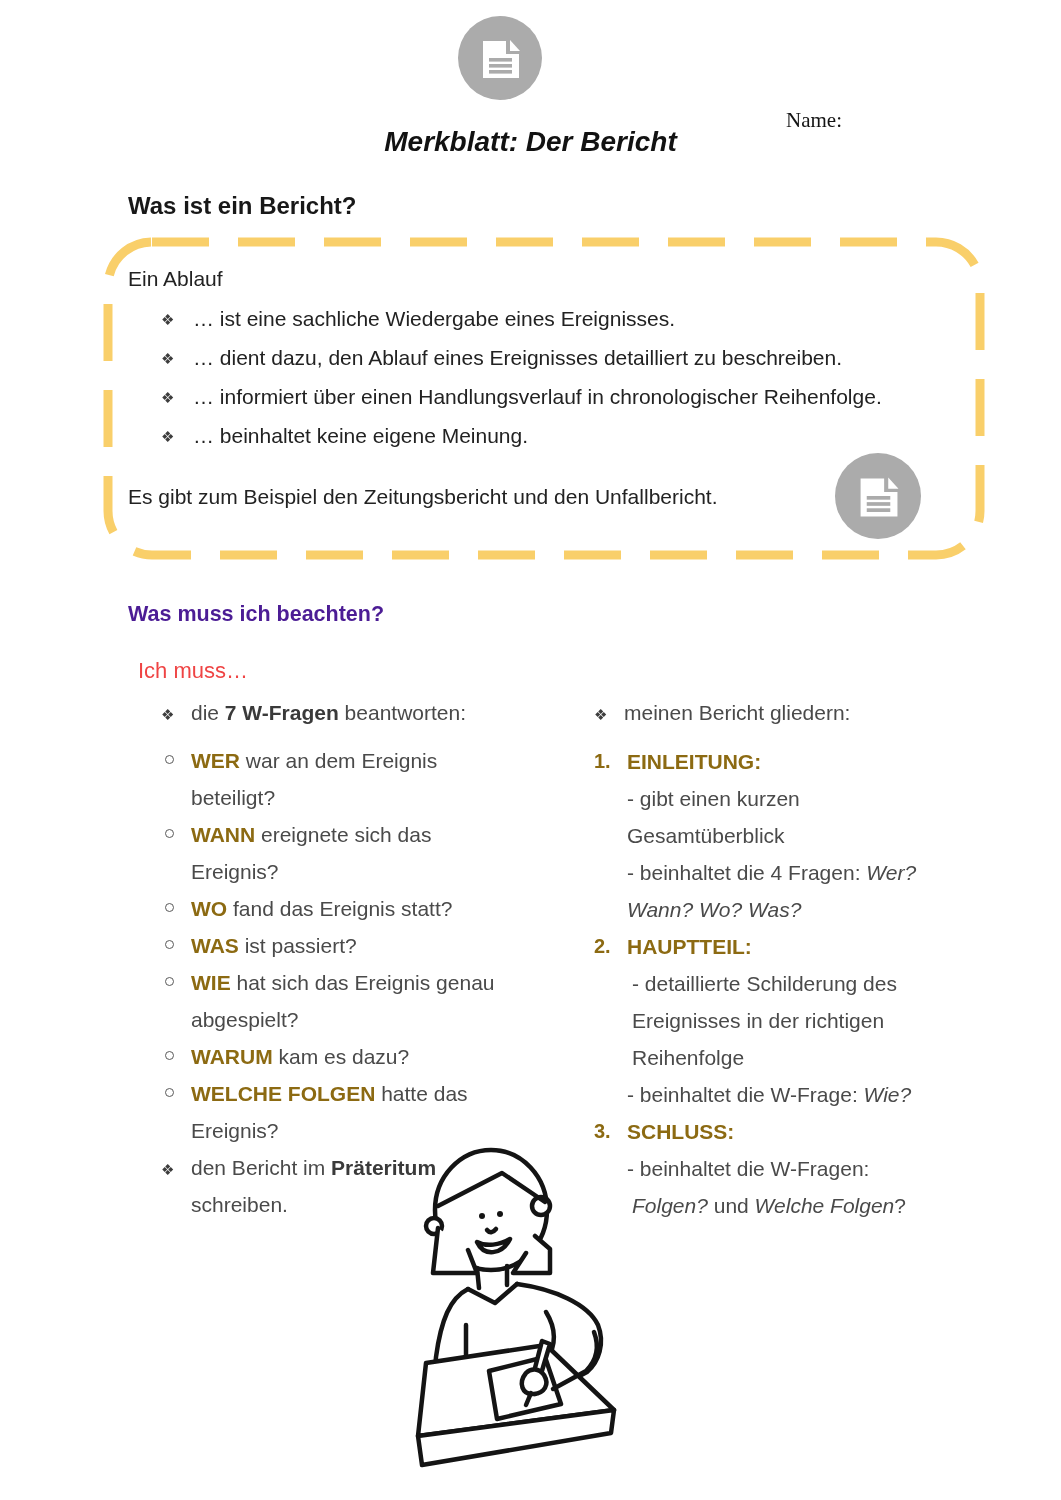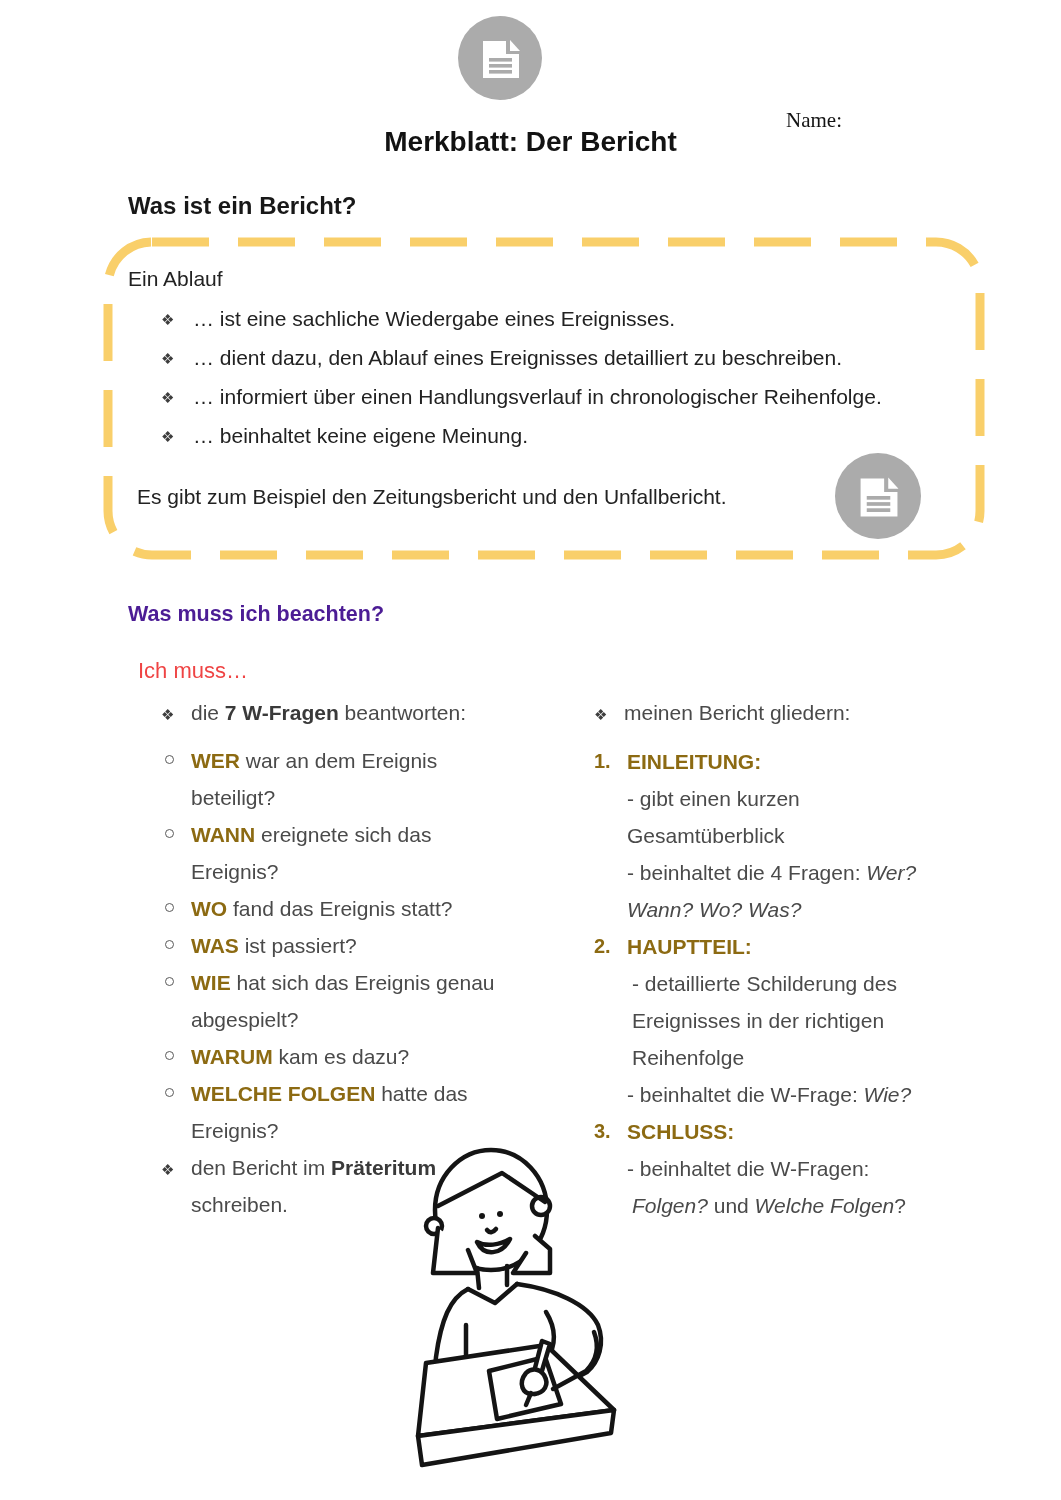--- a/index.html
+++ b/index.html
@@ -10,35 +10,35 @@
   }
   
   .doc-icon-top { position:absolute; left:458px; top:16px; width:84px; height:84px; }
   .doc-icon-box { position:absolute; left:732px; top:216px; width:86px; height:86px; }
   .name-label {
     position:absolute; left:786px; top:62px;
     font-family:"Liberation Serif", serif; font-size:21px; color:#141414;margin-top:46px;
   }
   .page-title {
     position:absolute; left:0; top:126px; width:100%; margin:0;
-    text-align:center; font-size:28px; font-weight:bold; color:#121212;
+    text-align:center; font-size:28px; font-weight:bold; color:#121212;font-style:italic;
   }
   .h2 {
     position:absolute; left:128px; top:192px; margin:0;
     font-size:24px; font-weight:bold; color:#181818;
   }
   
   .info-box { position:absolute; left:103px; top:237px; width:882px; height:323px; color:#222222; }
   .box-border { position:absolute; left:0; top:0; }
   .box-lead { position:absolute; left:25px; top:30px; margin:0; font-size:21px; }
   .box-list { position:absolute; left:58px; top:62px; margin:0; padding:0; list-style:none; font-size:21px; line-height:39px; }
   .box-list li { position:relative; padding-left:32px; }
   .diamond { color:#3d3d3d; font-size:15px; }
   .box-list .diamond { position:absolute; left:0; top:1px; }
-  .box-example { position:absolute; left:34px; top:248px; margin:0; font-size:21px; }
+  .box-example { position:absolute; left:25px; top:248px; margin:0; font-size:21px; }
   
   .h3 {
     position:absolute; left:128px; top:602px; margin:0;
     font-size:21.5px; font-weight:bold; color:#4c1d95;
   }
   .ich-muss { position:absolute; left:128px; top:648px; margin:10px; font-size:22px; color:#ef4444; }
   .col { position:absolute; top:694px; font-size:21px; line-height:37px; color:#4a4a4a; }
   .col-left { left:161px; width:350px; }
   .col-right { left:594px; width:356px; }
   .lead-item { position:relative; padding-left:30px; }

